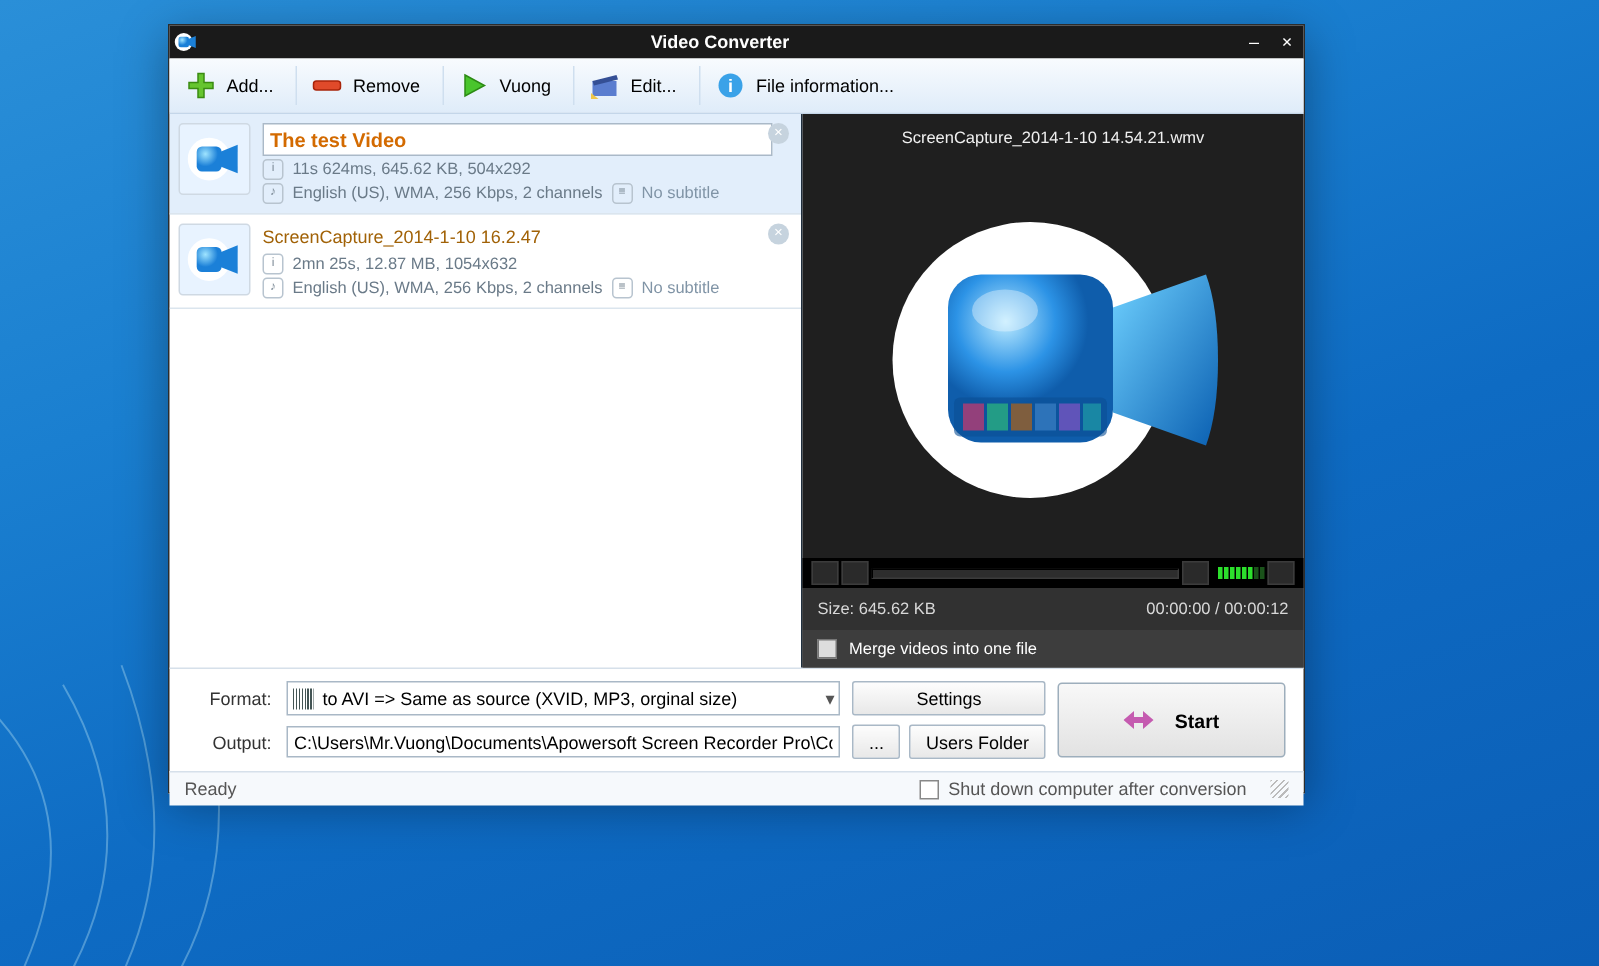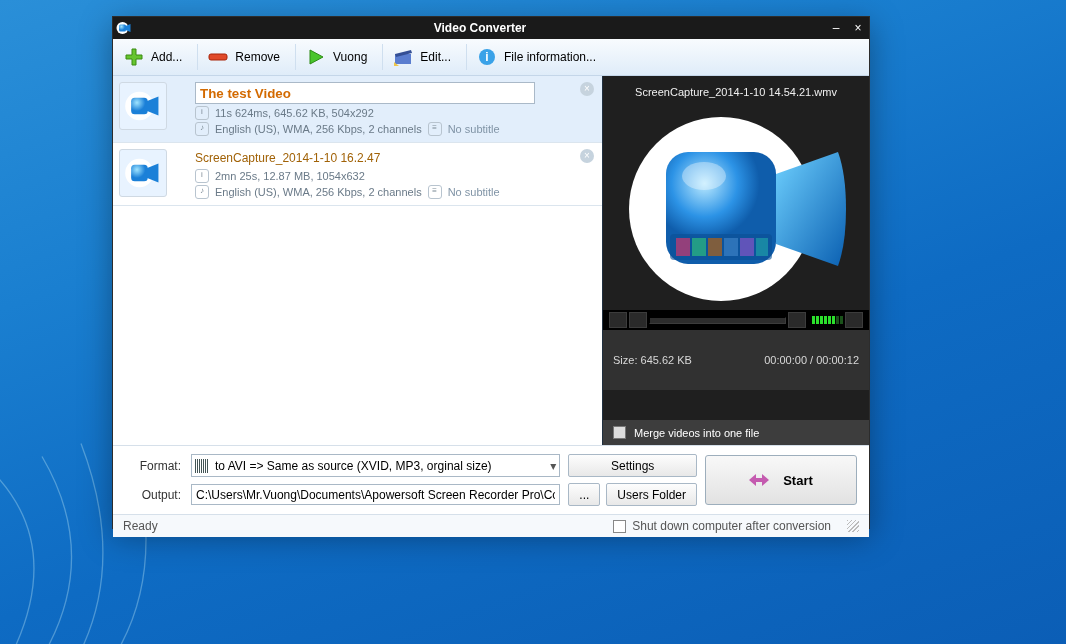--- a/index.html
+++ b/index.html
@@ -13,46 +13,46 @@
   .titlebar .winbtn { width:22px; text-align:center; cursor:pointer; line-height:22px; }
   
   .toolbar { height:36px; background:linear-gradient(#f8fbfe,#dfecf9); border-bottom:1px solid #c4d6e9;
              display:flex; align-items:center; padding:0 6px; gap:2px; }
   .tb-btn { display:flex; align-items:center; gap:6px; padding:4px 10px 4px 4px; border-radius:3px; cursor:pointer; }
   .tb-ico { width:22px; height:22px; display:flex; align-items:center; justify-content:center; }
   .sep { width:1px; height:26px; background:#cfdfef; margin:0 3px; }
   
   .main { display:flex; height:369px; }
   .list { flex:1; border-right:1px solid #203040; overflow:auto; }
-  .preview { width:266px; background:#1f1f1f; display:flex; flex-direction:column; }
+  .preview { width:334px; background:#1f1f1f; display:flex; flex-direction:column; }
   
   .row { display:flex; border-bottom:1px solid #dbe5ee; padding:6px 4px 6px 6px; position:relative; }
   .row.sel { background:#e2eefb; }
   .row .thumb { width:46px; height:46px; border:1px solid #cfd9e3; border-radius:3px; background:#e8f3ff;
                 display:flex; align-items:center; justify-content:center; margin-right:8px; }
-  .row .meta { flex:1;margin-left:20px; }
+  .row .meta { flex:1; }
   .row .title-edit { width:330px; height:18px; border:1px solid #aab9c8; padding:1px 4px; color:#d36a00; font-weight:600; }
   .row .title-static { color:#a16207; padding:2px 0; }
   .row .line { color:#6a7a88; font-size:11px; display:flex; align-items:center; gap:6px; margin-top:2px; }
   .row .sub { color:#8094a6; }
   .row .close-x { position:absolute; right:8px; top:6px; width:14px; height:14px; border-radius:50%;
                   background:#c6d3de; color:#fff; font-size:10px; line-height:14px; text-align:center; cursor:pointer; }
   .mini-ico { width:12px; height:12px; display:inline-block; border:1px solid #b8c4cf; border-radius:3px; font-size:8px;
               text-align:center; line-height:10px; color:#7d8b97; }
   
   .pv-title { color:#f0f0f0; font-size:11px; text-align:center; padding:10px 4px; }
   .pv-img { flex:1; display:flex; align-items:center; justify-content:center; }
   .pv-ctrl { height:20px; background:#000; display:flex; align-items:center; gap:2px; padding:0 6px; }
   .pv-ctrl .btn { width:16px; height:14px; background:#2a2a2a; border:1px solid #3c3c3c; cursor:pointer; }
   .pv-ctrl .track { flex:1; height:5px; background:#2d2d2d; border:1px inset #3c3c3c; }
   .vol-led { display:flex; gap:1px; margin-left:4px; }
   .vol-led span { width:3px; height:8px; background:#2ce02c; }
   .vol-led span.dim { background:#1a521a; }
-  .pv-meta { color:#d8d8d8; font-size:11px; padding:24px 10px; display:flex; justify-content:space-between; background:#313131; }
-  .pv-merge { background:#3d3d3d; color:#fff; font-size:11px; padding:6px 10px; display:flex; align-items:center; gap:8px;margin-top:30px; }
+  .pv-meta { color:#d8d8d8; font-size:11px; padding:8px 10px; display:flex; justify-content:space-between; background:#313131; }
+  .pv-merge { background:#3d3d3d; color:#fff; font-size:11px; padding:6px 10px; display:flex; align-items:center; gap:8px; }
   .pv-merge .cb { width:11px; height:11px; background:#ddd; border:1px solid #777; }
   
   .form { padding:8px 12px; border-top:1px solid #d6e0ea; display:grid;
           grid-template-columns:58px 1fr auto auto; gap:6px 8px; align-items:center; }
   .form label { color:#333; text-align:right; padding-right:2px; }
   .form input[type=text] { height:19px; border:1px solid #a9b8c6; padding:0 4px; font:inherit; }
   .sel-wrap { display:flex; align-items:center; border:1px solid #a9b8c6; height:21px; padding:0 3px; }
   .sel-wrap .cap { width:14px; height:14px; background:repeating-linear-gradient(90deg,#455 0 1px,#fff 1px 2px); margin-right:6px; }
   .sel-wrap .dd { margin-left:auto; color:#555; }
   .smallbtn { height:23px; padding:0 10px; background:linear-gradient(#fdfdfd,#e8e8e8); border:1px solid #a9b8c6;

